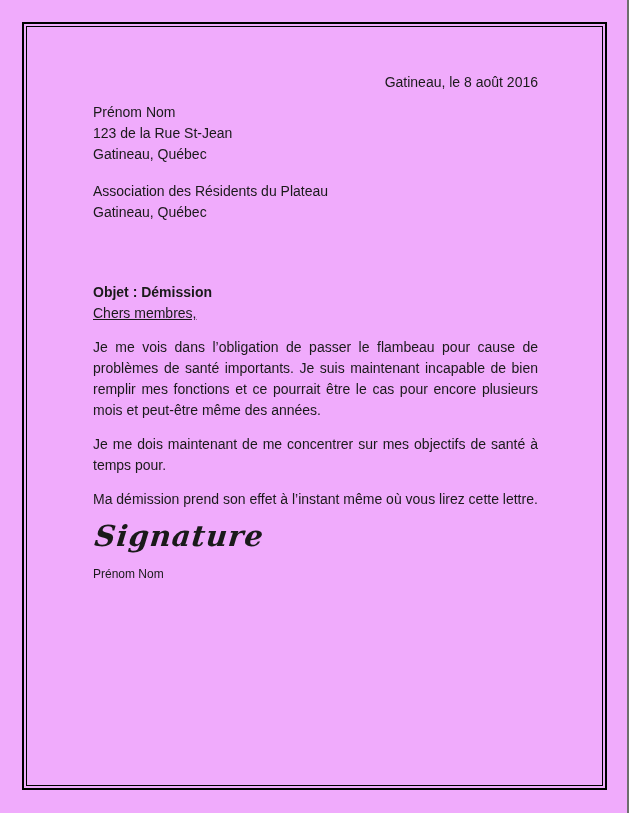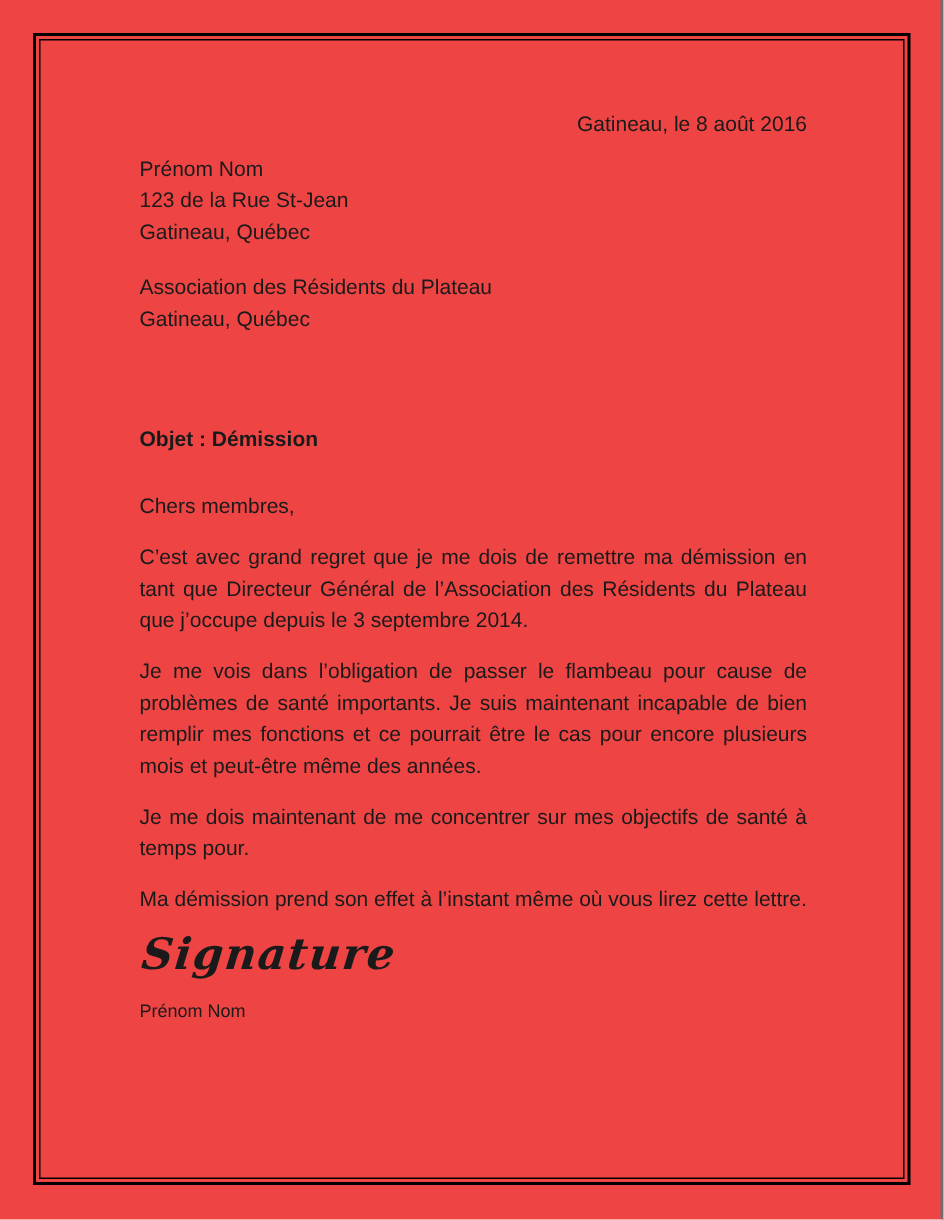--- a/index.html
+++ b/index.html
@@ -4,21 +4,21 @@
 <style>
   html, body {
     margin: 0;
     padding: 0;
     background: #ffffff;
   }
   .page {
     position: relative;
     width: 629px;
     height: 813px;
-    background: #ef4444;
+    background: #f0abfc;
     font-family: "Liberation Sans", sans-serif;
     color: #1a1a1a;
     overflow: hidden;
   }
   .pane-edge {
     position: absolute;
     top: 0;
     right: 0;
     width: 2px;
     height: 813px;
@@ -64,21 +64,22 @@
   }
   .recipient-block p {
     margin: 0;
   }
   .subject-line {
     text-align: left;
     font-weight: bold;
     margin: 59px 0 0 0;
   }
   .salutation {
-    margin: 24px 0 0 0;
+    margin: 0 0 0 0;
+    text-decoration: underline;
   }
   .body-par {
     text-align: justify;
     margin: 13px 0 0 0;
   }
   .signature-script {
     font-family: "DejaVu Serif", serif;
     font-style: italic;
     font-weight: bold;
     font-size: 29px;
@@ -115,21 +116,20 @@
 
         <div class="recipient-block">
           <p>Association des Résidents du Plateau</p>
           <p>Gatineau, Québec</p>
         </div>
 
         <p class="subject-line">Objet : Démission</p>
 
         <p class="salutation">Chers membres,</p>
 
-        <p class="body-par">C’est avec grand regret que je me dois de remettre ma démission en tant que Directeur Général de l’Association des Résidents du Plateau que j’occupe depuis le 3 septembre 2014.</p>
         <p class="body-par">Je me vois dans l’obligation de passer le flambeau pour cause de problèmes de santé importants. Je suis maintenant incapable de bien remplir mes fonctions et ce pourrait être le cas pour encore plusieurs mois et peut-être même des années.</p>
         <p class="body-par">Je me dois maintenant de me concentrer sur mes objectifs de santé à temps pour.</p>
         <p class="body-par">Ma démission prend son effet à l’instant même où vous lirez cette lettre.</p>
 
         <p class="signature-script">Signature</p>
 
         <p class="signatory-name">Prénom Nom</p>
 
       </div>
     </div>

